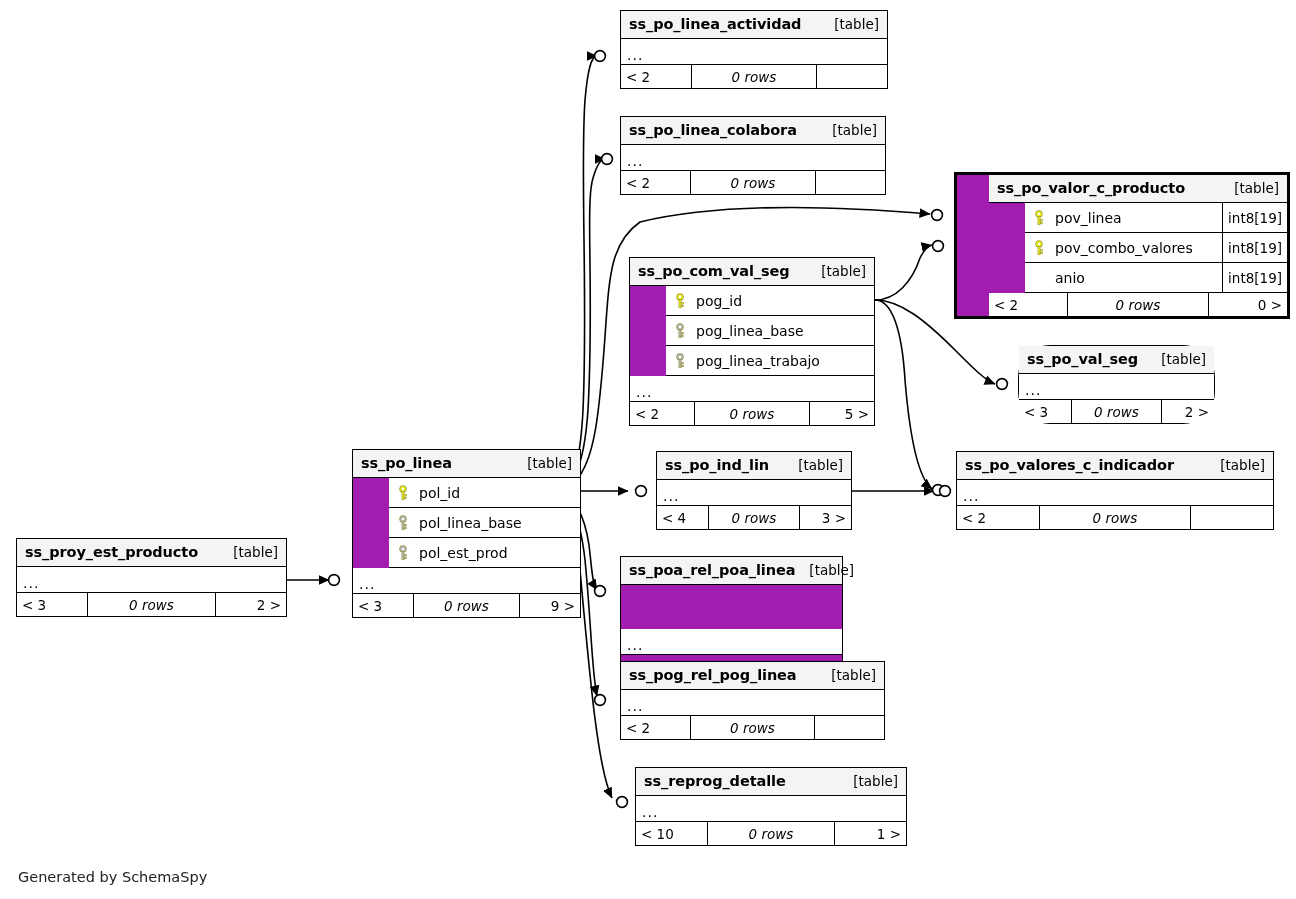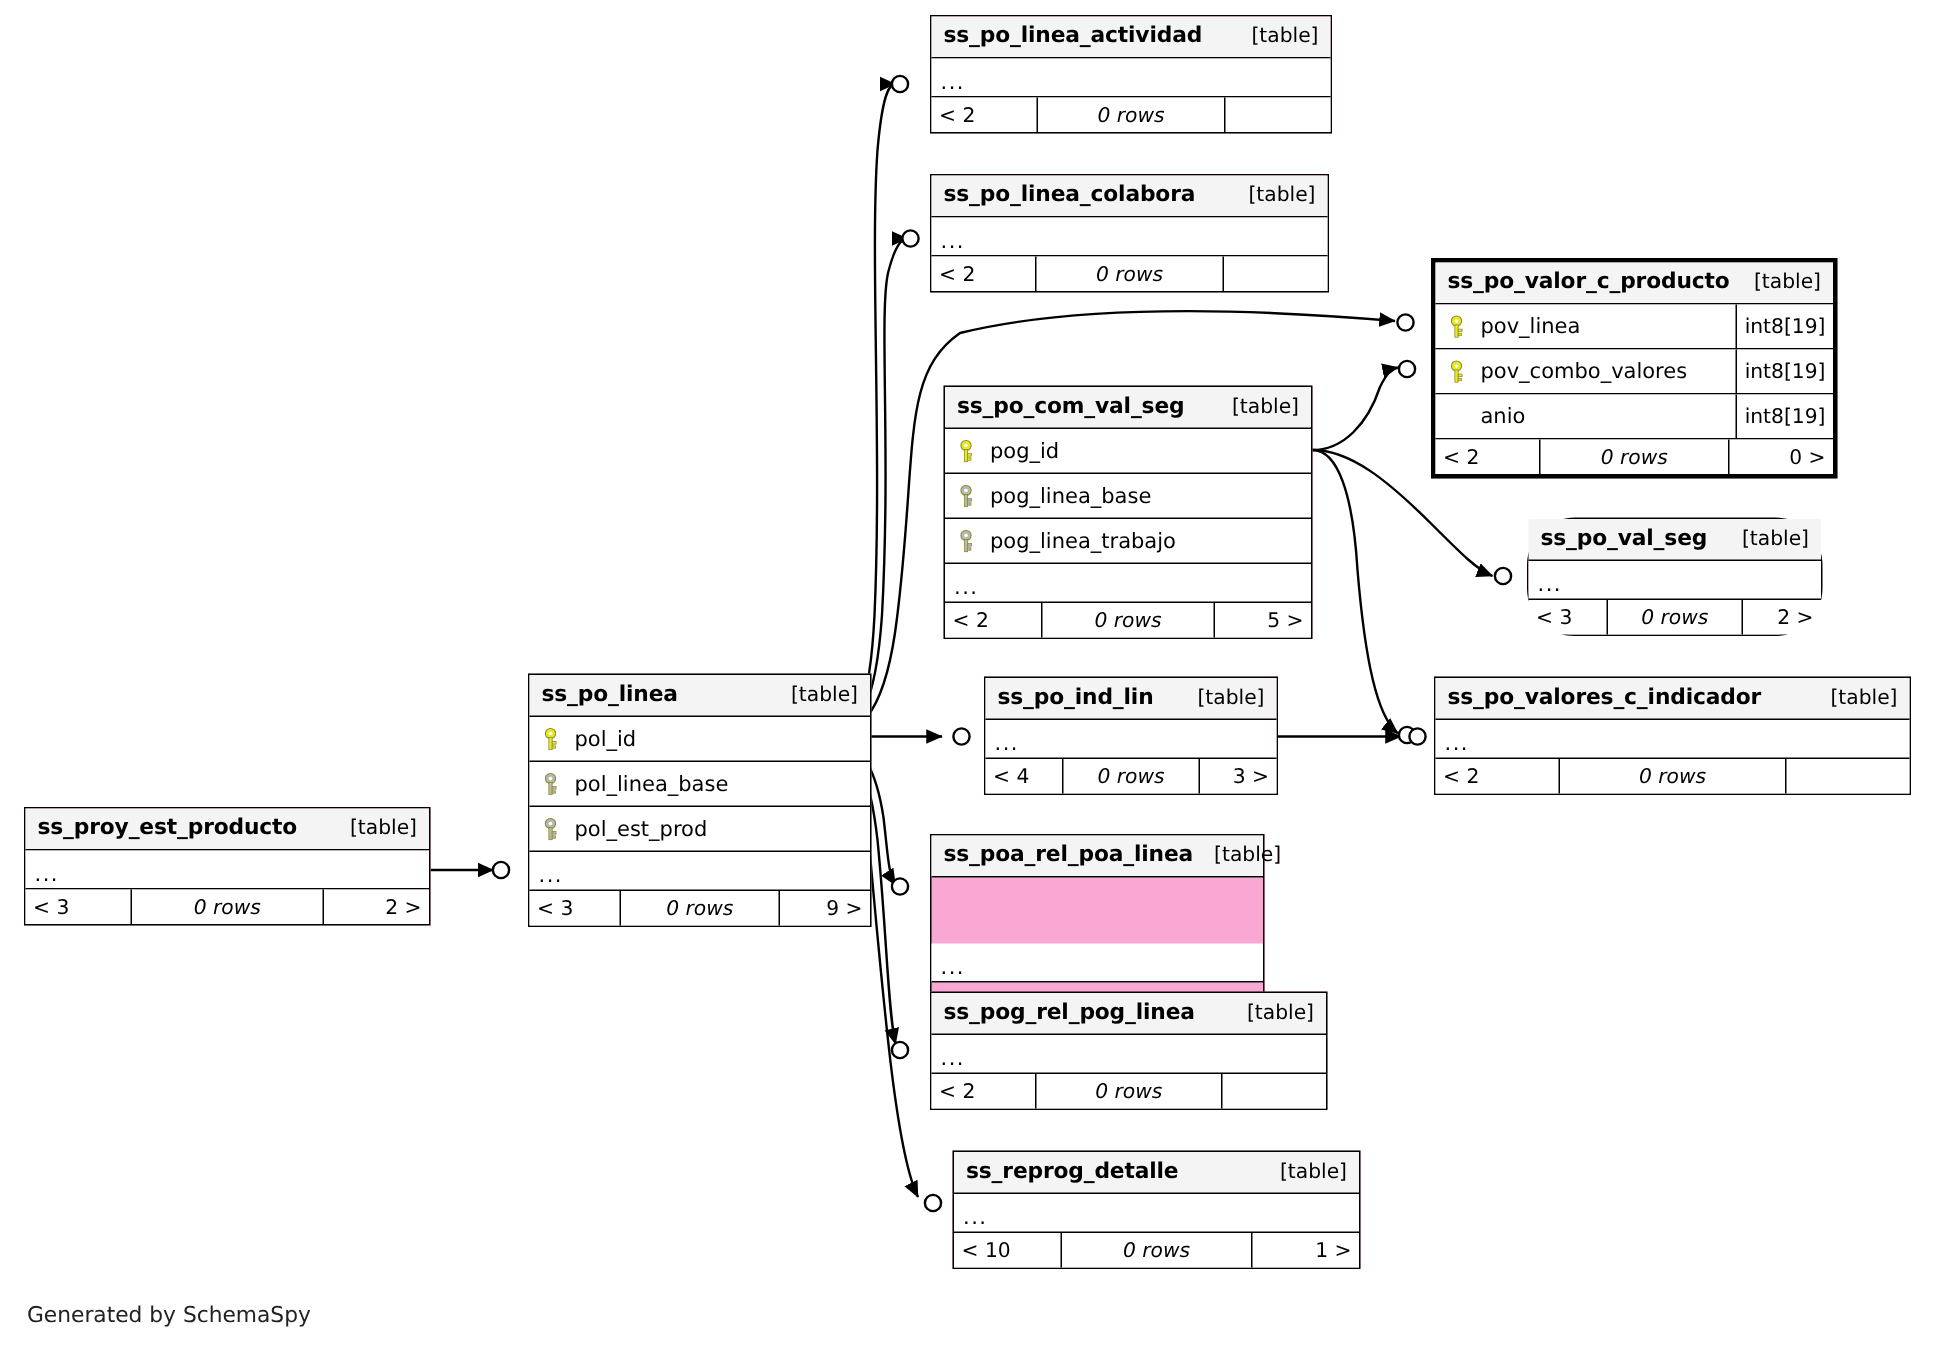--- a/index.html
+++ b/index.html
@@ -1,32 +1,32 @@
 <!DOCTYPE html>
 <html><head>
 <meta charset="utf-8">
 <style>
   html,body{margin:0;padding:0;background:#ffffff;}
   body{width:1296px;height:899px;position:relative;overflow:hidden;
        font-family:"DejaVu Sans","Liberation Sans",sans-serif;}
   #canvas{position:absolute;left:0;top:0;width:1296px;height:899px;}
   svg#edges{position:absolute;left:0;top:0;width:1296px;height:899px;pointer-events:none;}
 
-  .table-box{position:absolute;box-sizing:border-box;background:#f9a8d4;
+  .table-box{position:absolute;box-sizing:border-box;background:#a21caf;
              border:1px solid #000000;display:flex;flex-direction:column;z-index:5;}
   .table-box.focal{border:3px solid #000000;}
 
   .thead{display:flex;align-items:center;justify-content:space-between;
          background:#f4f4f4;border-bottom:1px solid #000000;
          padding:3px 8px 4px 8px;box-sizing:border-box;height:28px;}
   .tname{font-weight:bold;font-size:14.5px;color:#000;letter-spacing:-0.1px;white-space:nowrap;}
   .ttype{font-size:13.5px;color:#000;margin-left:14px;white-space:nowrap;}
 
   .row{display:flex;align-items:center;border-bottom:1px solid #000000;
-       height:30px;box-sizing:border-box;background:#fff;}
+       height:30px;box-sizing:border-box;background:#fff;margin-left:36px;}
   .row:last-child{border-bottom:none;}
   .rcol-name{flex:1;display:flex;align-items:center;padding-left:7px;
              font-size:14px;color:#000;white-space:nowrap;overflow:hidden;}
   .rcol-type{border-left:1px solid #000;padding:0 5px;font-size:13.5px;color:#000;
              display:flex;align-items:center;height:100%;box-sizing:border-box;white-space:nowrap;}
   .keyicon{width:14px;height:16px;margin-right:9px;flex:0 0 14px;display:block;}
   .ellipsis-row{display:flex;align-items:center;height:26px;box-sizing:border-box;
                 border-bottom:1px solid #000;padding-left:6px;font-size:14px;color:#000;background:#fff;}
   .ellipsis-row span{position:relative;top:3px;letter-spacing:1px;}
 
@@ -107,21 +107,21 @@
         </div>
         <div class="ellipsis-row">
           <span>...</span>
         </div>
         <div class="footrow">
           <div class="fcell l" style="flex: 0.255 0 0px;">&lt; 2</div>
           <div class="fcell c" style="flex: 0.49 0 0px;">0 rows</div>
           <div class="fcell r" style="flex: 0.255 0 0px;"></div>
         </div>
       </div>
-      <div class="table-box focal" style="left: 954px; top: 172px; width: 271px;">
+      <div class="table-box focal" style="left: 954px; top: 172px; width: 336px; padding-left: 32px;">
         <div class="thead">
           <div class="tname">ss_po_valor_c_producto</div>
           <div class="ttype">[table]</div>
         </div>
         <div class="row">
           <div class="rcol-name">
             <span style="display: flex;">
               <svg class="keyicon" viewBox="0 0 14 16" xmlns="http://www.w3.org/2000/svg">
                 <circle cx="7" cy="4" r="3.4" fill="#e8e82a" stroke="#8a8a20" stroke-width="0.7"></circle>
                 <circle cx="7" cy="4" r="1.2" fill="#ffffff"></circle>

